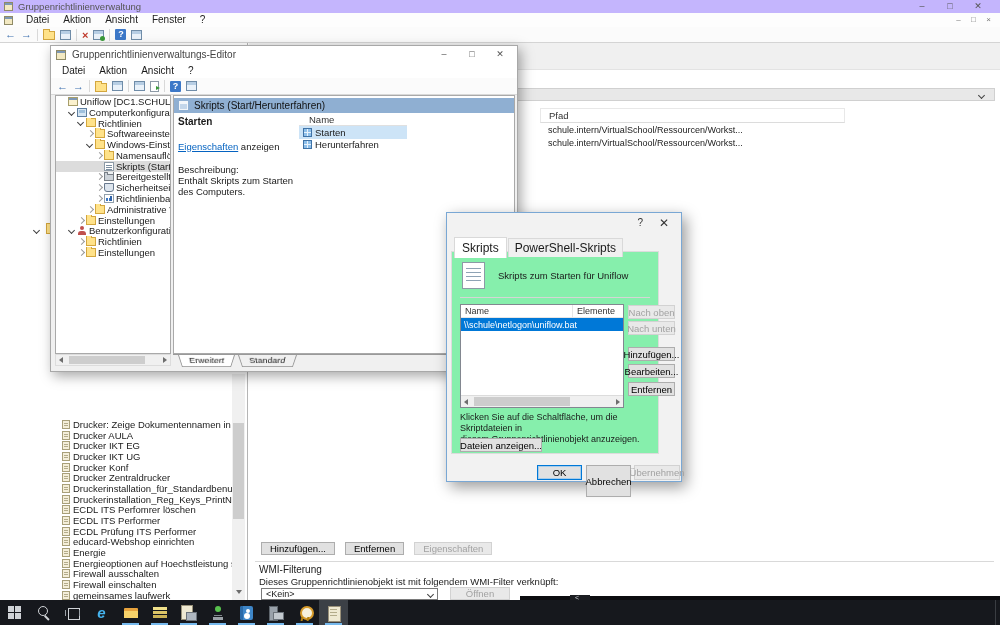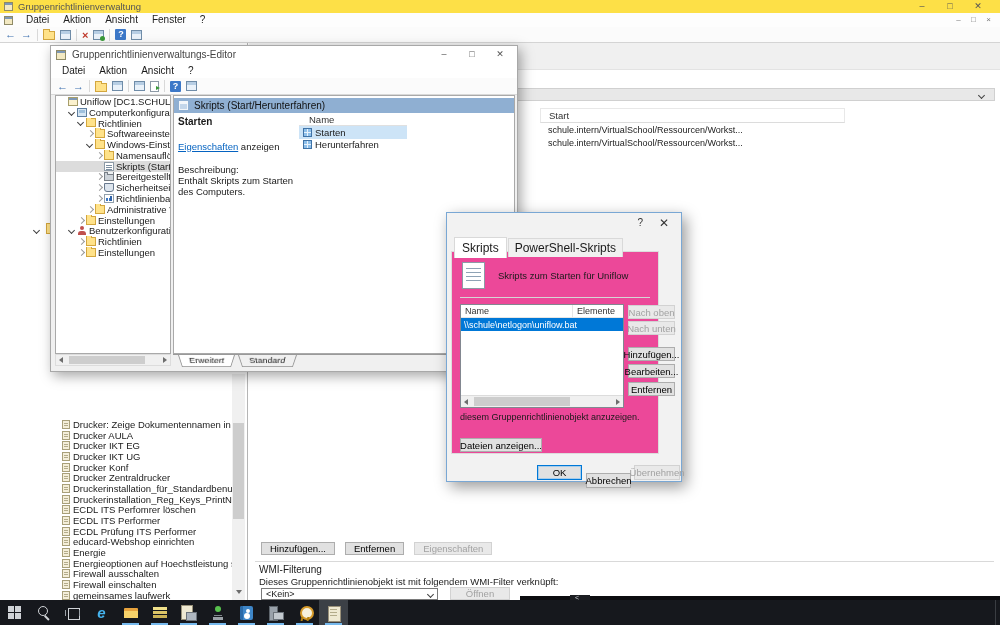--- a/index.html
+++ b/index.html
@@ -52,21 +52,21 @@
   .icon-fold{width:12px;height:9px;background:#ffe289;border:1px solid #d3a63e;position:relative;margin-top:2px}
   .icon-fold::before{content:"";position:absolute;left:-1px;top:-3px;width:5px;height:2px;background:#ffe289;border:1px solid #d3a63e;border-bottom:none}
   .icon-x{color:#c0392b;font-weight:bold;font-size:11px;line-height:12px}
   .icon-help{width:11px;height:11px;background:#3c78c8;color:#fff;font-size:9px;font-weight:bold;text-align:center;line-height:11px;border-radius:1px}
   .icon-page{width:9px;height:11px;background:#fff;border:1px solid #8d9aa6;position:relative}
   .icon-page::after{content:"";position:absolute;right:-2px;bottom:1px;border-top:2px solid transparent;border-bottom:2px solid transparent;border-left:4px solid #3a9a3a}
   .icon-grid.green::after{content:"";position:absolute;right:-2px;bottom:-2px;width:5px;height:5px;border-radius:50%;background:#3a9a3a}
 
   
   #main-window{position:absolute;left:0;top:0;width:1000px;height:600px;background:#fff}
-  .mw-titlebar{position:absolute;left:0;top:0;right:0;height:13px;background:#fde047;display:flex;align-items:center}
+  .mw-titlebar{position:absolute;left:0;top:0;right:0;height:13px;background:#c4b5fd;display:flex;align-items:center}
   .mw-titlebar .appico{width:9px;height:9px;margin:0 5px 0 4px}
   .mw-title{font-size:9.5px;color:#555}
   .winctl{position:absolute;top:0;display:flex}
   .winctl span{width:28px;text-align:center;font-size:9px;color:#555;line-height:12px}
   .mw-menubar{position:absolute;left:0;top:13px;right:0;height:14px;background:#fdfdfd;display:flex;align-items:center;font-size:10px;color:#222}
   .mw-menubar .appico{width:9px;height:9px;margin:0 6px 0 4px}
   .menu-item{padding:0 7px;line-height:14px}
   .smallctl{position:absolute;right:4px;top:13px;display:flex}
   .smallctl span{width:15px;text-align:center;font-size:8px;color:#777;line-height:13px}
   .mw-toolbar{position:absolute;left:0;top:27px;right:0;height:16px;background:#fbfbfb;border-bottom:1px solid #d4d4d4;display:flex;align-items:center;gap:5px;padding-left:5px}
@@ -125,37 +125,37 @@
 
   
   #dialog{position:absolute;left:446px;top:212px;width:236px;height:270px;background:#f2f2f2;border:1px solid #79a7d4;box-shadow:4px 5px 14px rgba(0,0,0,.4)}
   .dlg-titlebar{position:absolute;left:0;top:0;right:0;height:21px;display:flex;align-items:center}
   .dlg-title{font-size:10.5px;margin-left:9px}
   .dlg-help{position:absolute;right:38px;top:4px;font-size:10px;color:#333}
   .dlg-close{position:absolute;right:12px;top:3px;font-size:12px;color:#333}
   .dlg-tabs{position:absolute;left:7px;top:23px;display:flex;align-items:flex-end;z-index:2}
   .dlg-tab{font-size:12px;padding:2px 6px;border:1px solid #d9d9d9;border-bottom:none;background:#f0f0f0;margin-right:1px}
   .dlg-tab.active{background:#fff;padding:3px 7px;position:relative;top:1px}
-  .dlg-panel{position:absolute;left:4px;top:38px;width:208px;height:203px;background:#ec4899;border:1px solid #dcdcdc}
+  .dlg-panel{position:absolute;left:4px;top:38px;width:208px;height:203px;background:#86efac;border:1px solid #dcdcdc}
   .dlg-ic{position:absolute;left:10px;top:10px;width:23px;height:27px;background:#fff;border:1px solid #8d9aa6}
   .dlg-ic::before{content:"";position:absolute;left:3px;top:5px;width:15px;height:1px;background:#8fa3b5;box-shadow:0 4px 0 #8fa3b5,0 8px 0 #8fa3b5,0 12px 0 #8fa3b5}
   .dlg-head{position:absolute;left:46px;top:18px;font-size:9.5px}
   .dlg-hr{position:absolute;left:8px;right:8px;top:45px;height:1px;background:#d5d5d5}
   .dlg-list{position:absolute;left:8px;top:52px;width:164px;height:104px;background:#fff;border:1px solid #828790}
   .dlg-list-head{height:13px;display:flex;font-size:9px;color:#333;border-bottom:1px solid #e6e6e6}
   .dlg-col-name{width:112px;padding-left:4px;border-right:1px solid #e6e6e6;display:flex;align-items:center}
   .dlg-col-param{padding-left:4px;display:flex;align-items:center}
   .dlg-selrow{height:13px;background:#0078d7;color:#fff;font-size:9px;display:flex;align-items:center;padding-left:3px;white-space:nowrap;overflow:hidden}
   .dlg-list-hscroll{position:absolute;left:0;right:0;bottom:0;height:12px;background:#f0f0f0;border-top:1px solid #dcdcdc}
   .dlg-list-hscroll .thumb{position:absolute;left:13px;top:1px;width:96px;bottom:1px;background:#cdcdcd}
   .sidebtn{position:absolute;left:176px;width:47px;height:14px}
   .dlg-info{position:absolute;left:8px;top:160px;font-size:9px;line-height:11px}
   .dlg-showfiles{position:absolute;left:8px;top:186px;width:82px;height:14px}
   .dlg-ok{position:absolute;left:90px;top:252px;width:45px;height:15px}
-  .dlg-cancel{position:absolute;left:139px;top:260px;width:45px;height:15px}
+  .dlg-cancel{position:absolute;left:139px;top:252px;width:45px;height:32px}
   .dlg-apply{position:absolute;left:187px;top:252px;width:46px;height:15px}
 
   
   #behind-strip{position:absolute;left:520px;top:596px;width:480px;height:5px;background:#0c0d10}
   #frag-scroll{position:absolute;left:570px;top:595px;width:20px;height:6px;background:#1c1e22;color:#cfd3d8;font-size:7px;line-height:6px;padding-left:5px}
   #taskbar{position:absolute;left:0;top:600px;width:1000px;height:25px;background:#16181d}
   .tb-icons{position:absolute;left:0;top:0;height:25px;display:flex}
   .tb-cell{width:29px;height:25px;display:flex;align-items:center;justify-content:center;position:relative}
   .tb-cell.active{background:#3c4046}
   .tb-cell.running::after{content:"";position:absolute;left:6px;right:6px;bottom:0;height:2px;background:#76b9ed}
@@ -322,21 +322,21 @@
         </div>
     </div>
   </div>
 
   <div class="mw-right">
     <div class="mw-band"></div>
     <div class="mw-secbar">
       <span class="chv chv-d"></span>
     </div>
     <div class="pfad-table">
-      <div class="pfad-head">Start</div>
+      <div class="pfad-head">Pfad</div>
       <div id="pfad-rows">
           <div class="pfad-row">schule.intern/VirtualSchool/Ressourcen/Workst...</div>
           <div class="pfad-row">schule.intern/VirtualSchool/Ressourcen/Workst...</div>
         </div>
     </div>
     <div class="sec-btns">
       <div class="btn">Hinzufügen...</div>
       <div class="btn">Entfernen</div>
       <div class="btn disabled">Eigenschaften</div>
     </div>
@@ -517,20 +517,21 @@
         <div class="thumb"></div>
         <span class="tri tri-r" style="position:absolute;right:3px;top:3px"></span>
       </div>
     </div>
     <div class="btn disabled sidebtn" style="top:53px">Nach oben</div>
     <div class="btn disabled sidebtn" style="top:69px">Nach unten</div>
     <div class="btn sidebtn" style="top:95px">Hinzufügen...</div>
     <div class="btn sidebtn" style="top:112px">Bearbeiten...</div>
     <div class="btn sidebtn" style="top:130px">Entfernen</div>
     <div class="dlg-info">
+      <div>Klicken Sie auf die Schaltfläche, um die Skriptdateien in</div>
       <div>diesem Gruppenrichtlinienobjekt anzuzeigen.</div>
     </div>
     <div class="btn dlg-showfiles">Dateien anzeigen...</div>
   </div>
   <div class="btn default dlg-ok">OK</div>
   <div class="btn dlg-cancel">Abbrechen</div>
   <div class="btn disabled dlg-apply">Übernehmen</div>
 </div>
 
 <div id="behind-strip"></div>

